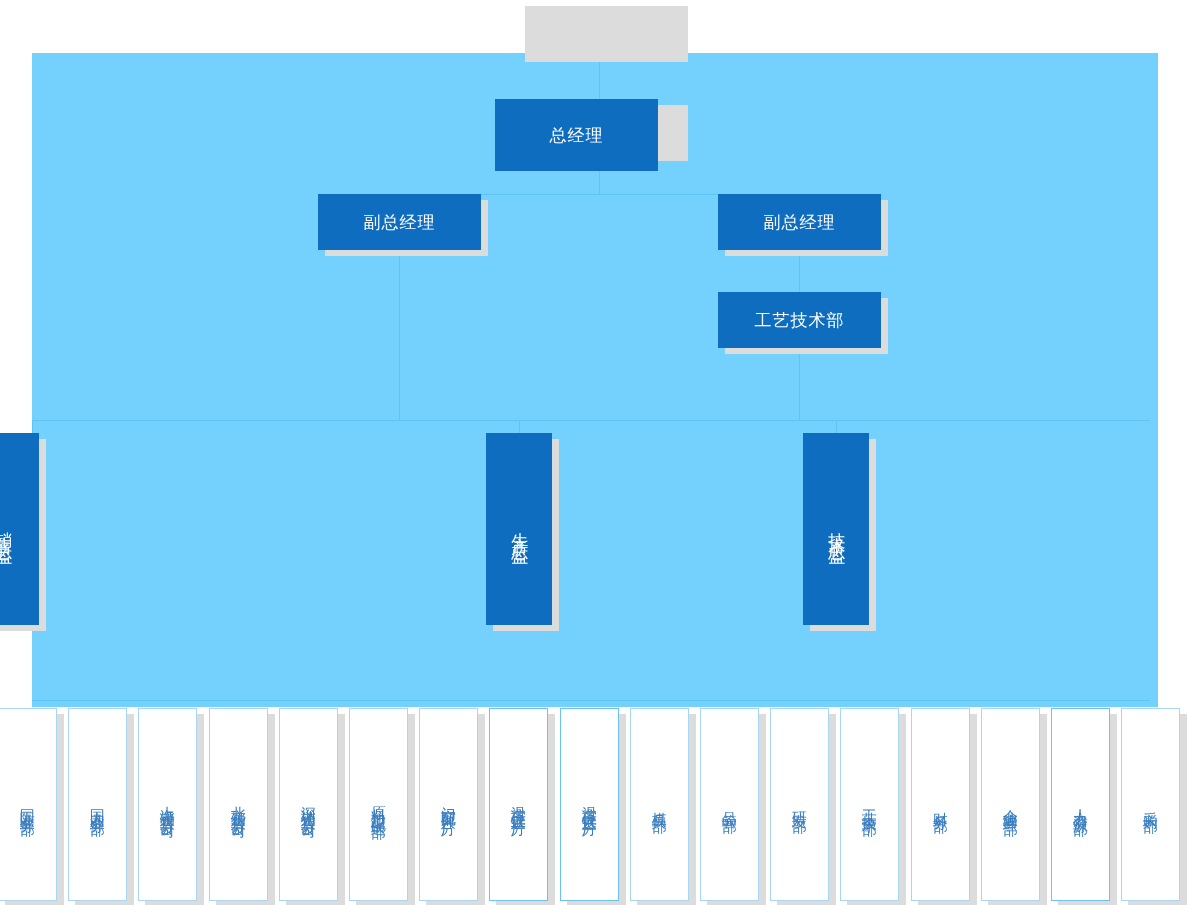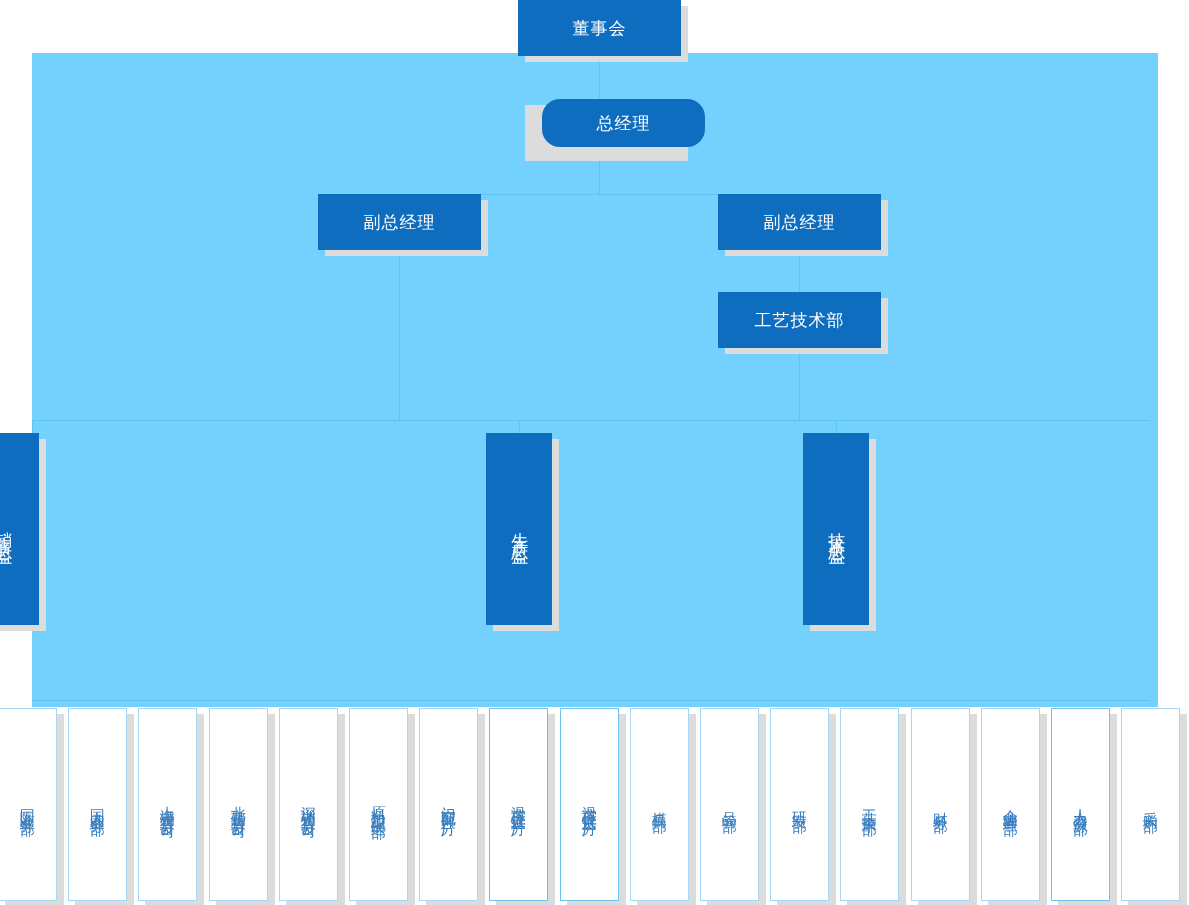--- a/index.html
+++ b/index.html
@@ -94,26 +94,23 @@
   <div class="conn" style="left:799px; top:250px; width:1px; height:42px;"></div>
   <div class="conn" style="left:399px; top:250px; width:1px; height:170px;"></div>
   <div class="conn" style="left:799px; top:352px; width:1px; height:68px;"></div>
   <div class="conn" style="left:32px; top:420px; width:1118px; height:1px;"></div>
   <div class="conn" style="left:32px; top:420px; width:1px; height:13px;"></div>
   <div class="conn" style="left:519px; top:420px; width:1px; height:13px;"></div>
   <div class="conn" style="left:836px; top:420px; width:1px; height:13px;"></div>
   <div class="conn" style="left:32px; top:700px; width:1118px; height:1px;"></div>
 
   <div class="shadow" style="left:525px; top:6px; width:163px; height:56px;"></div>
-  <div class="node" style="left:518px; top:0px; width:163px; height:56px;">
-    <span>董事会</span>
-  </div>
 
   <div class="shadow" style="left:525px; top:105px; width:163px; height:56px;"></div>
-  <div class="node" style="left:542px; top:99px; width:163px; height:48px;border-radius:18px;">
+  <div class="node" style="left:495px; top:99px; width:163px; height:72px;">
     <span>总经理</span>
   </div>
 
   <div class="shadow" style="left:325px; top:200px; width:163px; height:56px;"></div>
   <div class="node" style="left:318px; top:194px; width:163px; height:56px;">
     <span>副总经理</span>
   </div>
 
   <div class="shadow" style="left:725px; top:200px; width:163px; height:56px;"></div>
   <div class="node" style="left:718px; top:194px; width:163px; height:56px;">

